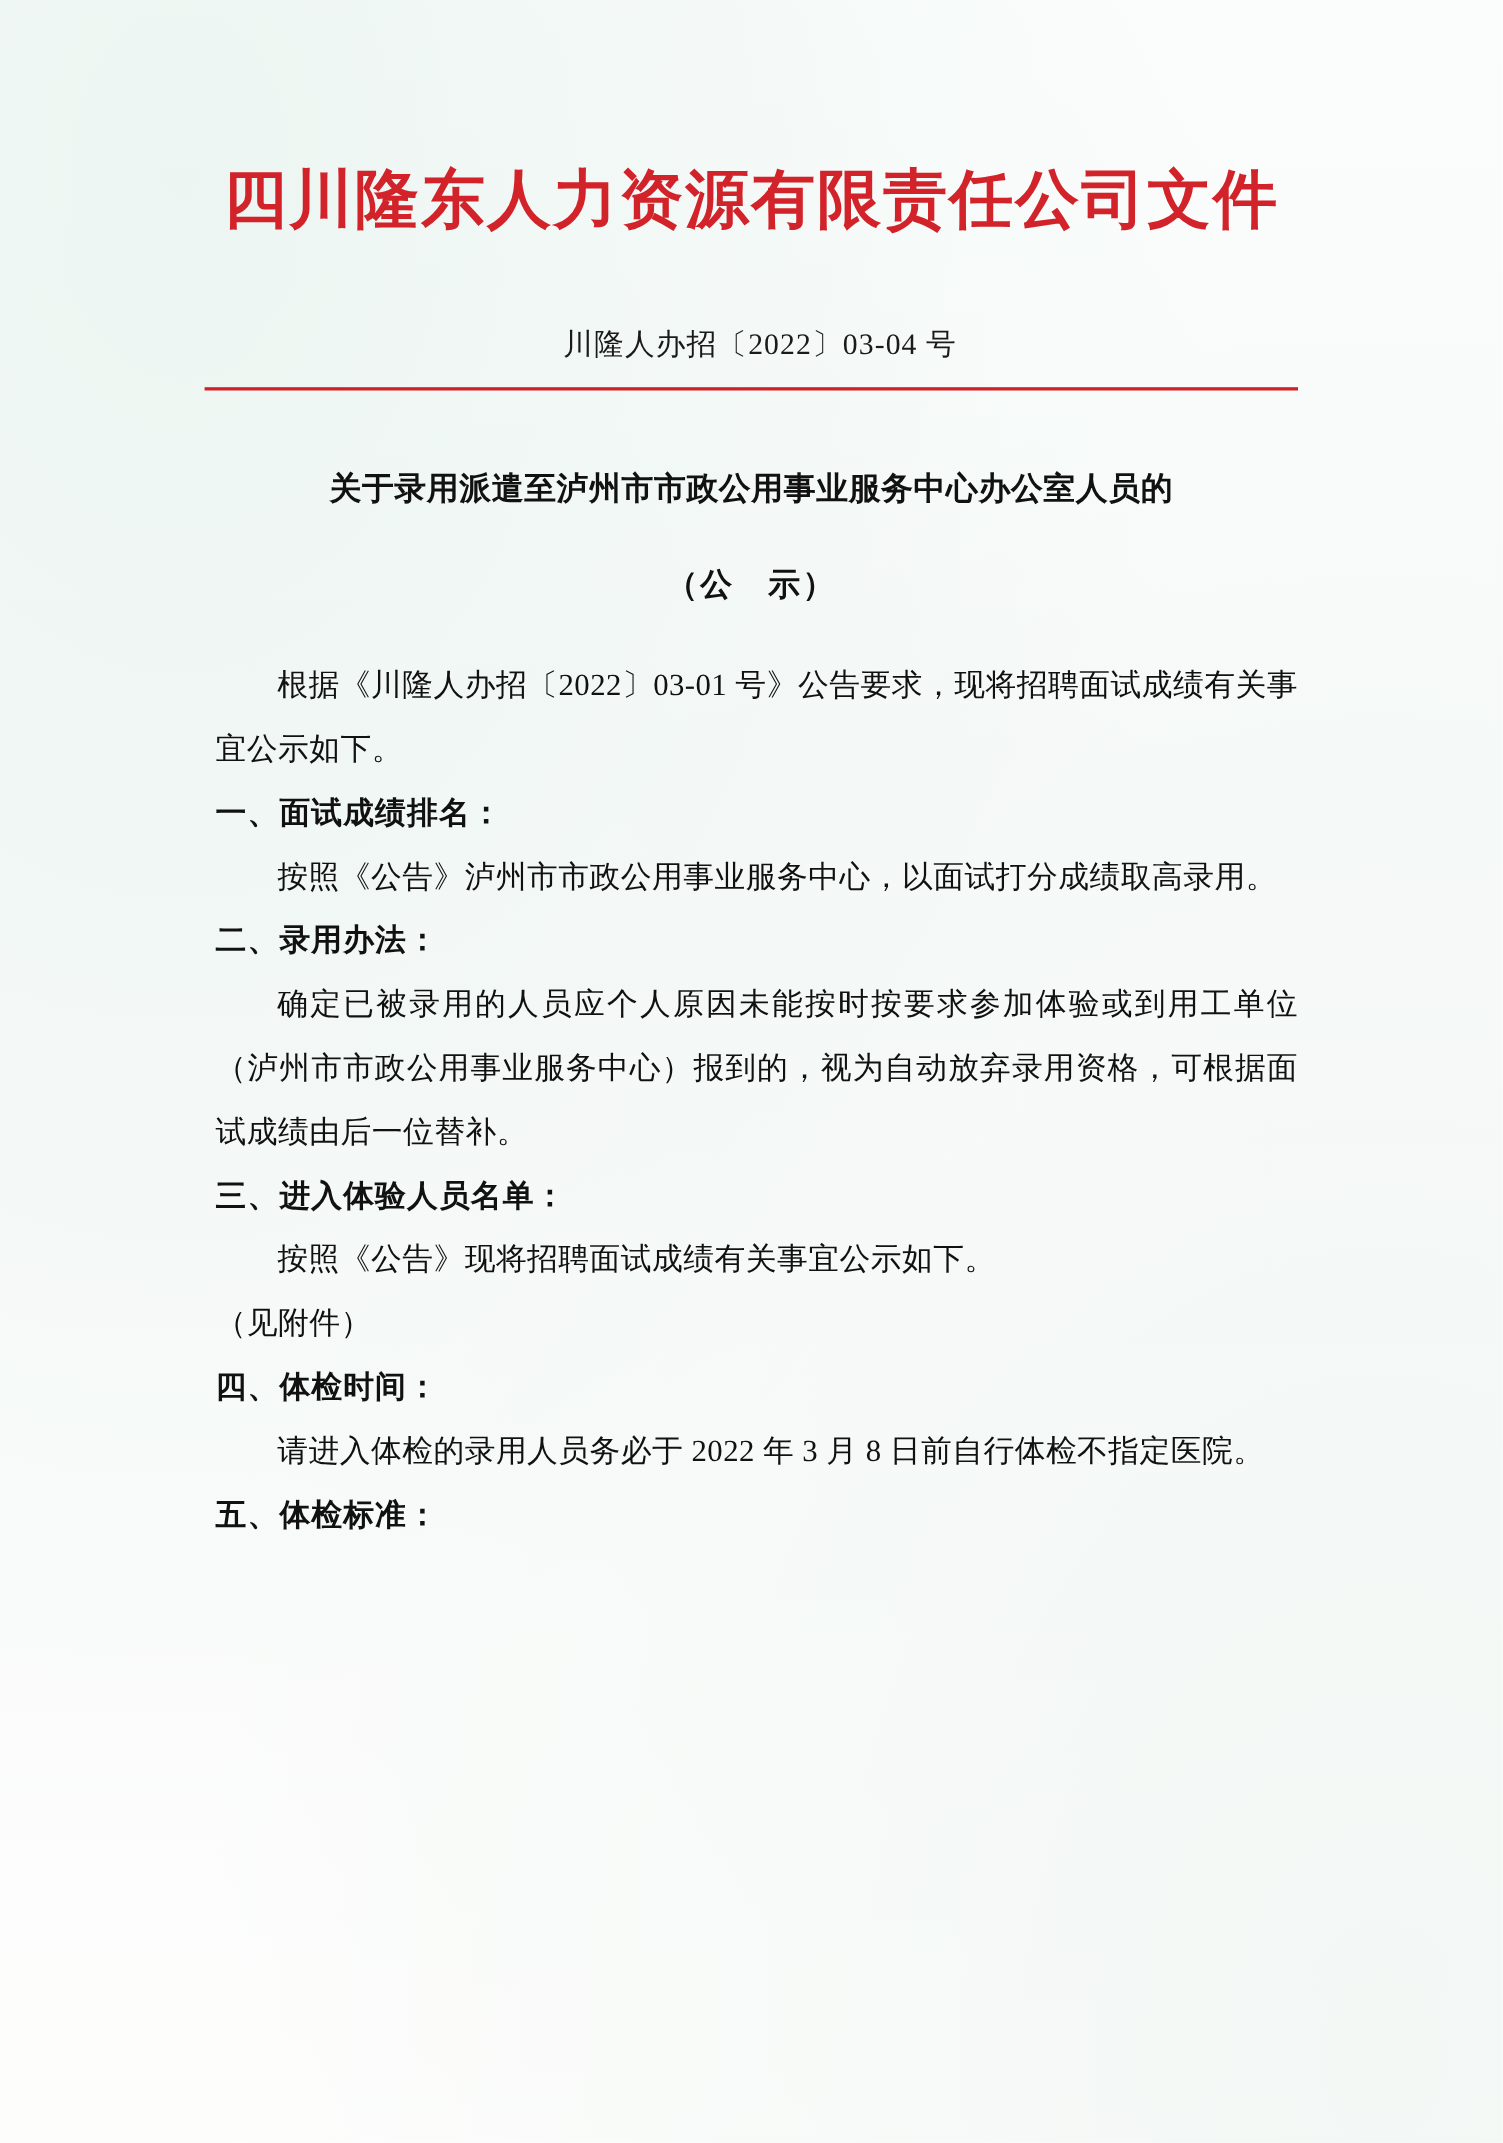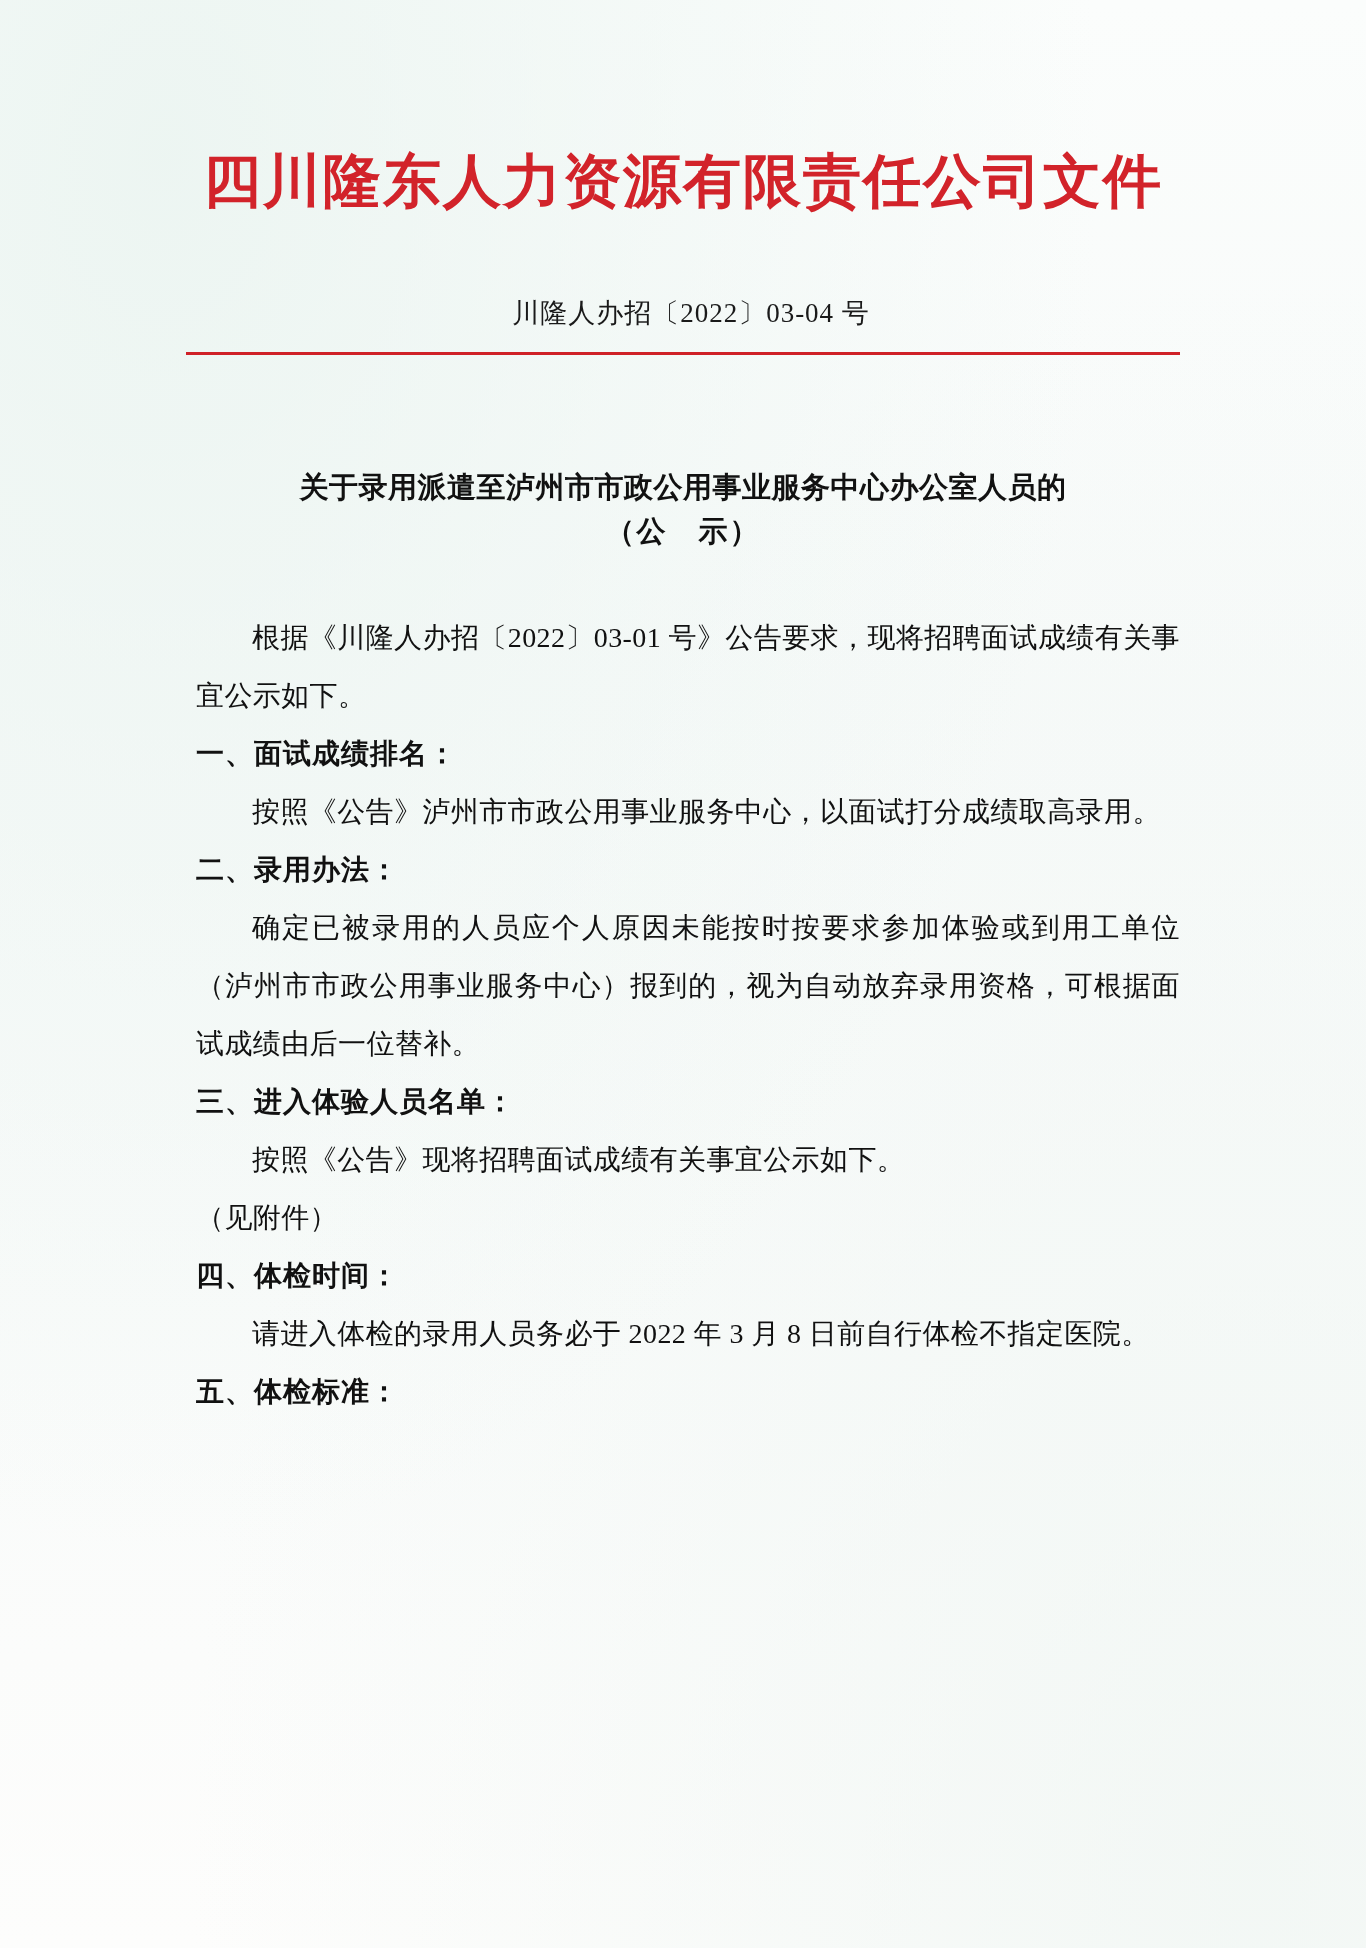--- a/index.html
+++ b/index.html
@@ -76,39 +76,38 @@
   .subject-line {
     position: absolute;
     left: 0;
     right: 0;
     top: 425px;
     text-align: center;
     font-size: 29px;
     font-weight: bold;
     letter-spacing: 0.5px;
     color: #111;
-    margin-top: 43px;
   }
 
   .subject-line2 {
     position: absolute;
     left: 0;
     right: 0;
     top: 512px;
     text-align: center;
     font-size: 29px;
     font-weight: bold;
     letter-spacing: 2px;
     color: #111;
   }
 
   .body-block {
     position: absolute;
     left: 196px;
-    top: 609px;
+    top: 595px;
     width: 984px;
   }
 
   p.para {
     margin: 0 0 0 0;
     font-size: 28px;
     line-height: 58px;
     text-align: justify;
     text-justify: inter-ideograph;
     letter-spacing: 0.4px;

